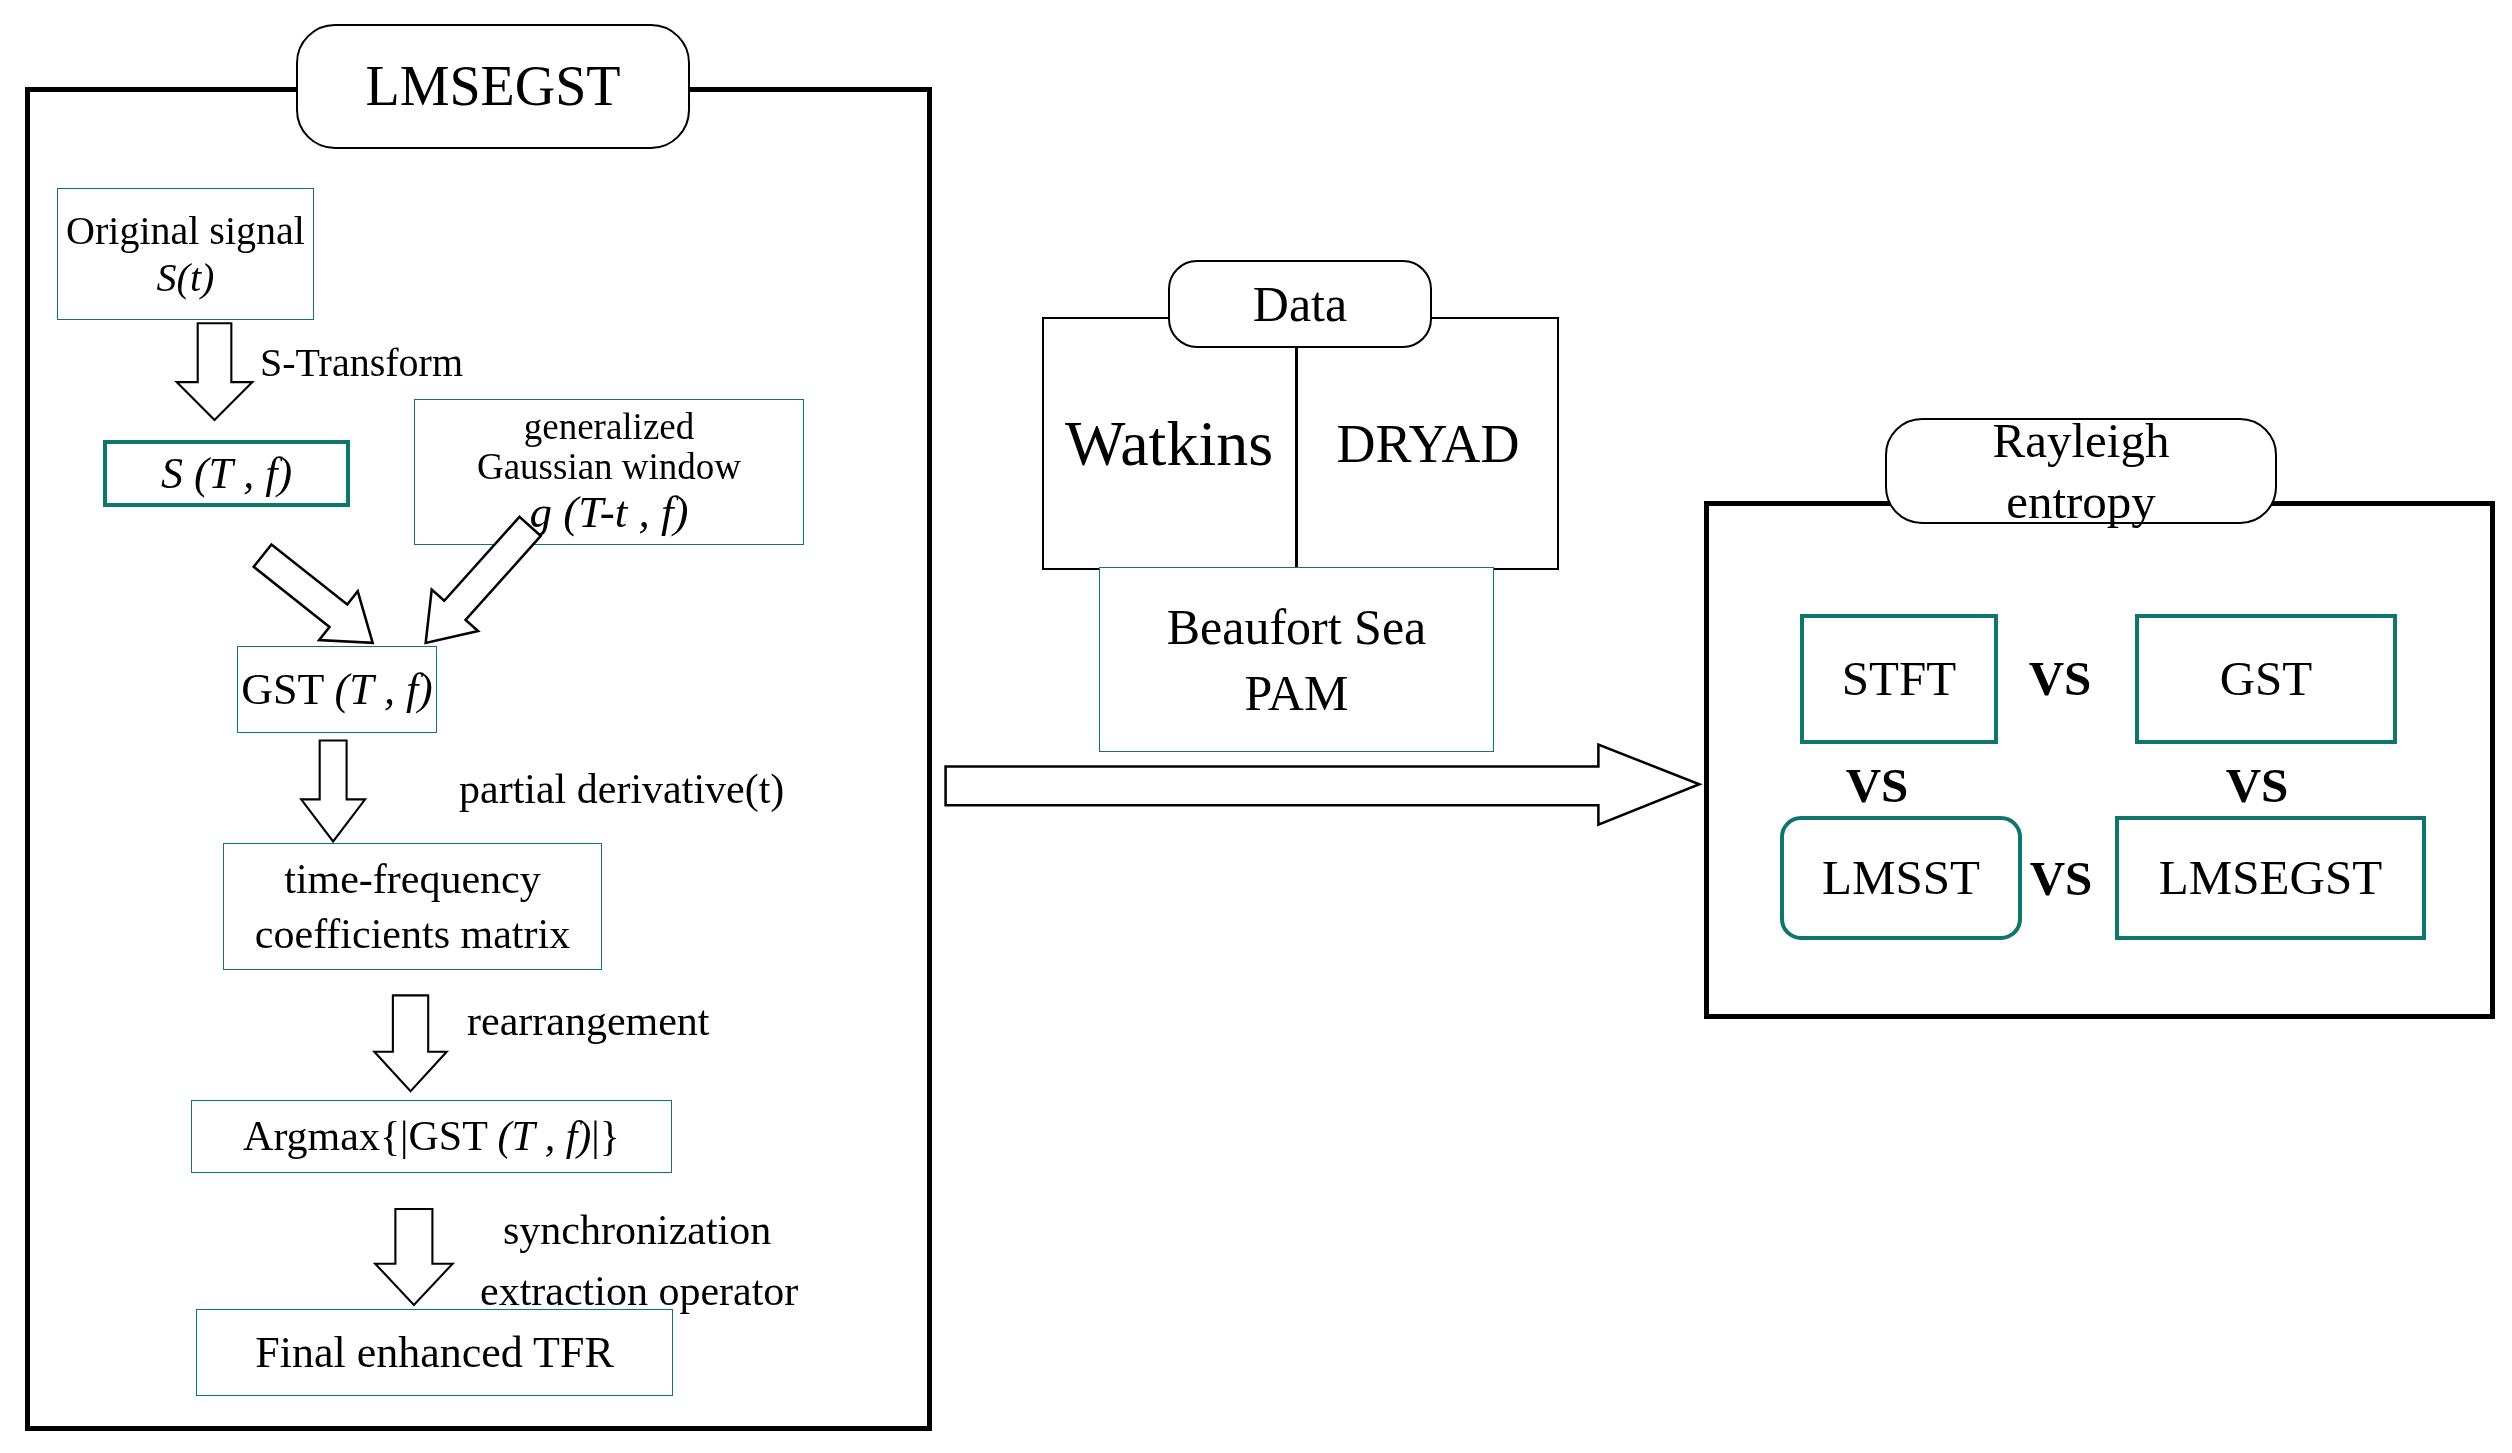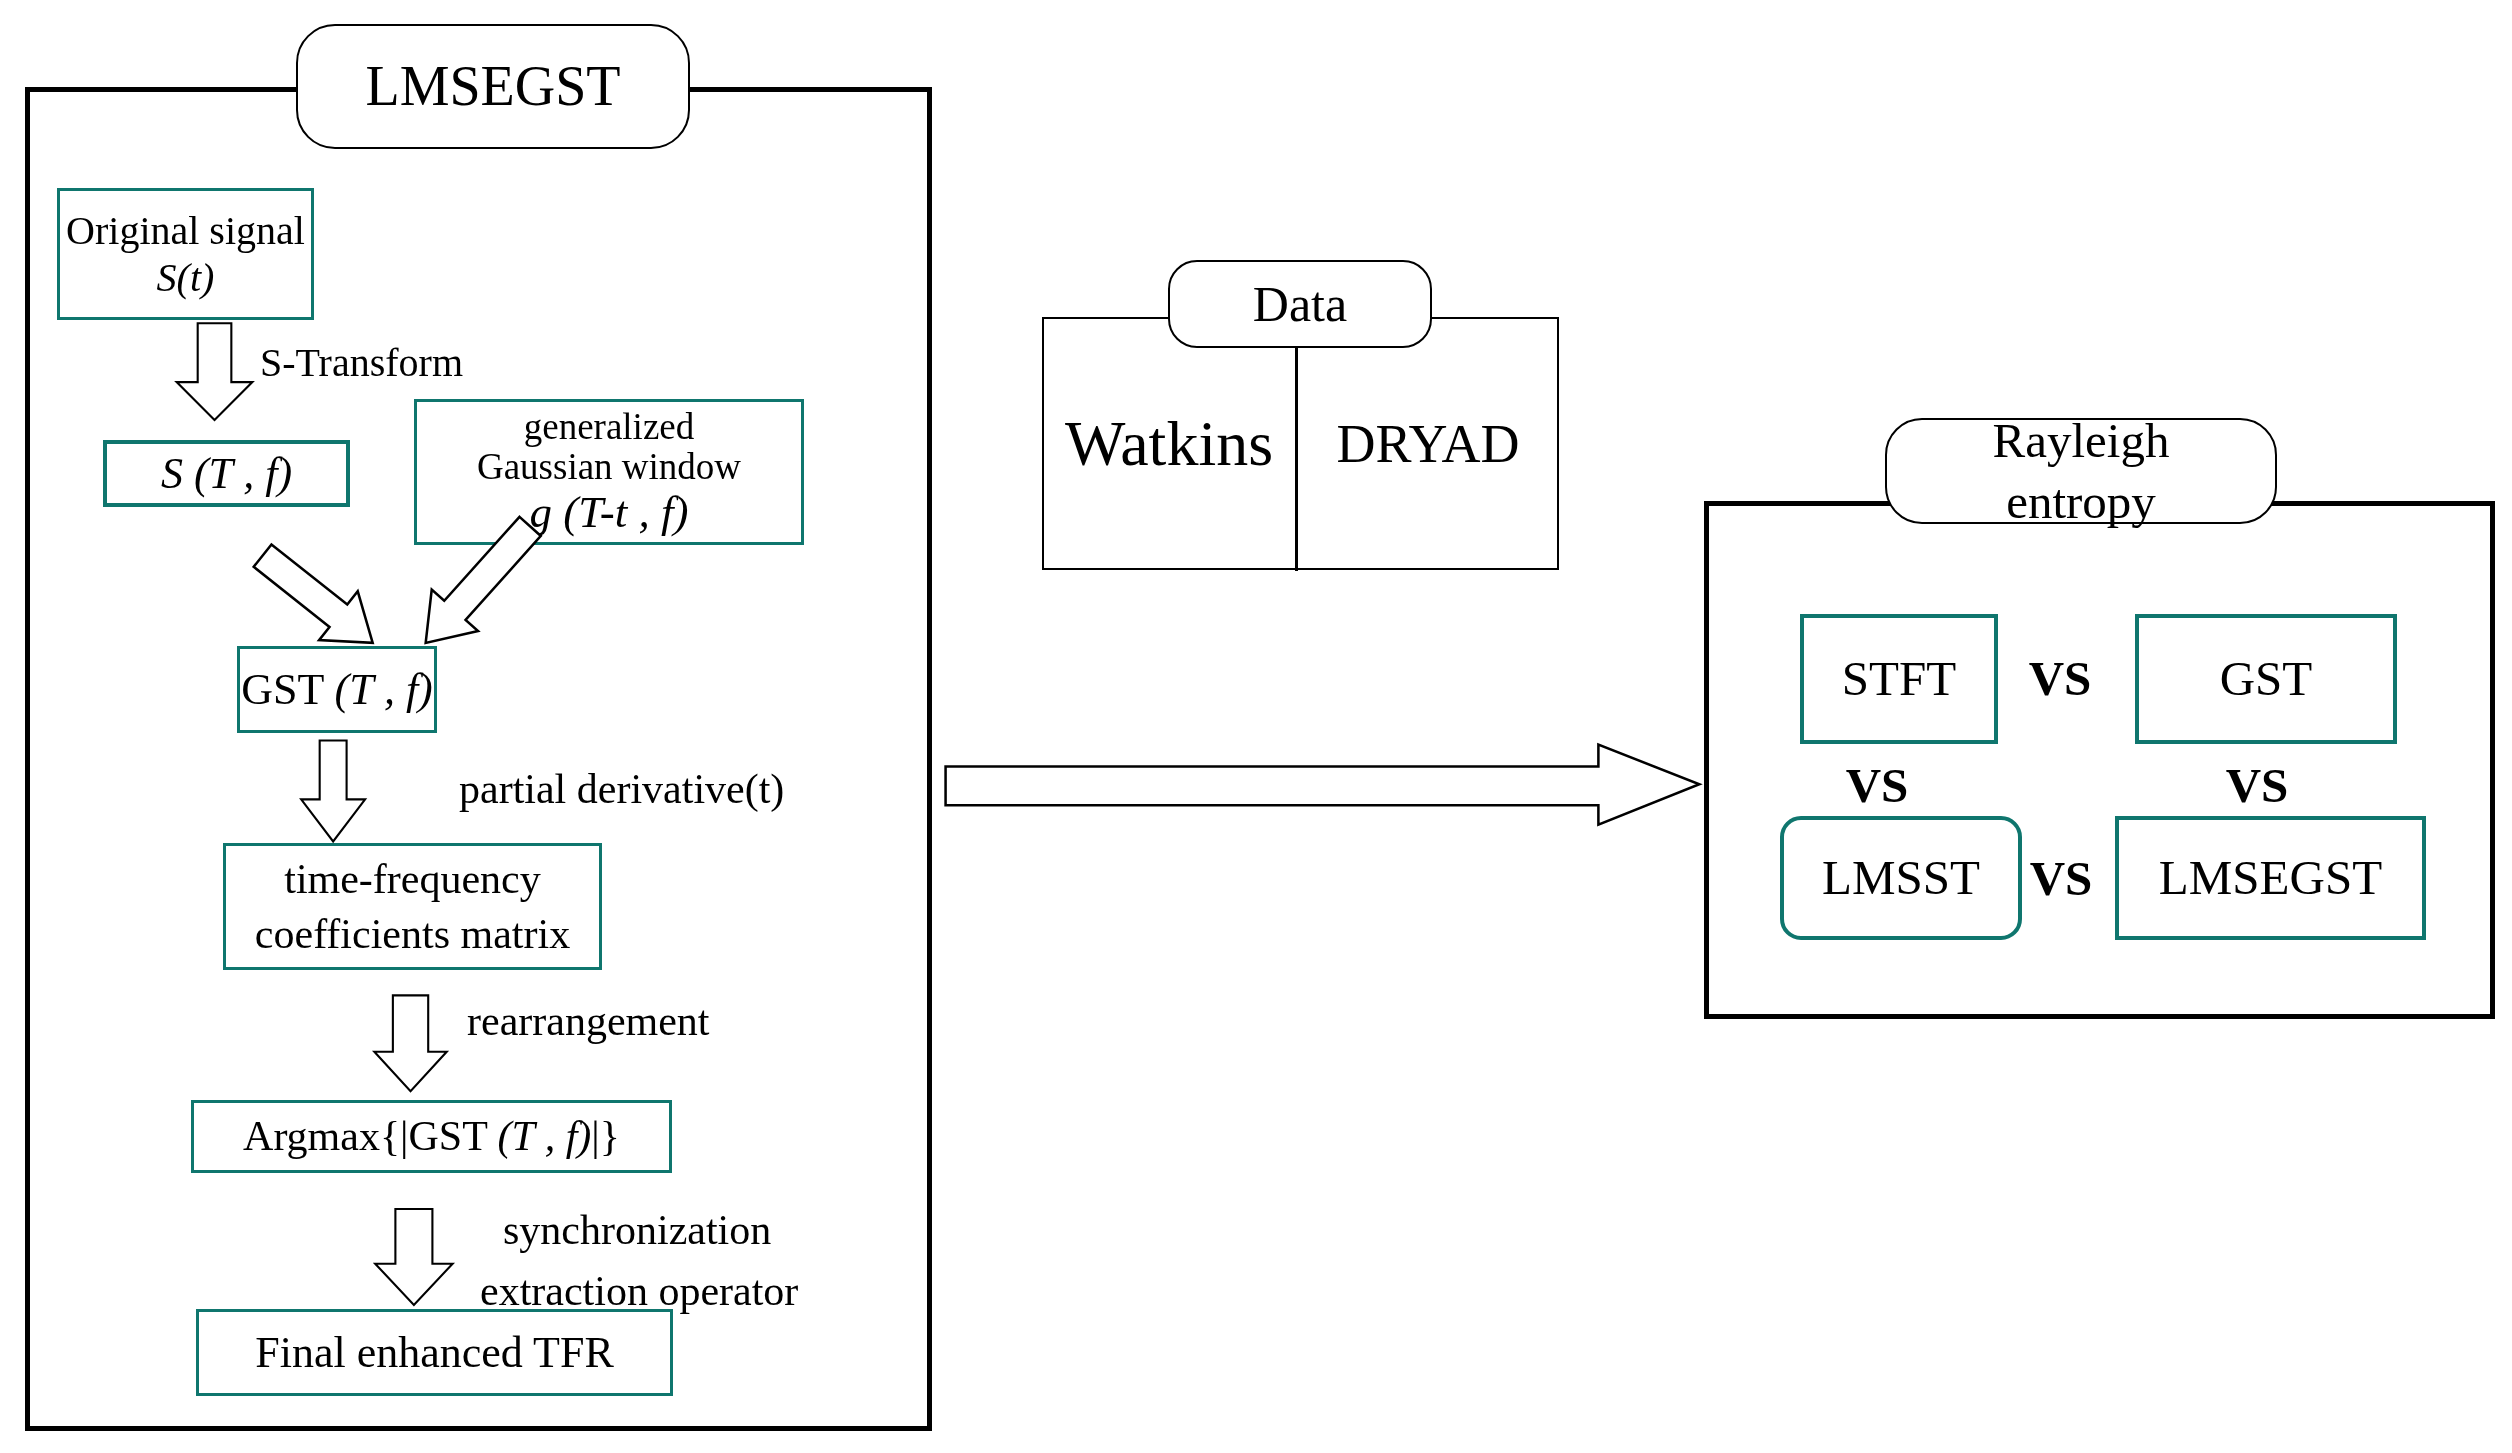--- a/index.html
+++ b/index.html
@@ -3,21 +3,21 @@
 <meta charset="utf-8">
 <style>
   html,body{margin:0;padding:0;background:#ffffff;}
   #canvas{
     position:relative;width:2512px;height:1454px;background:#ffffff;
     font-family:"Liberation Serif","DejaVu Serif",serif;color:#000;
     overflow:hidden;
   }
   .abs{position:absolute;box-sizing:border-box;}
   .box{
-    position:absolute;box-sizing:border-box;background:#fff;border:3px solid #0f766e;
+    position:absolute;box-sizing:border-box;background:#fff;border:1px solid #0f766e;
     display:flex;flex-direction:column;align-items:center;justify-content:center;
     text-align:center;line-height:1.18;
   }
   .container{position:absolute;box-sizing:border-box;border:5px solid #000;background:transparent;}
   .rbox{
     position:absolute;box-sizing:border-box;background:#fff;border:2.5px solid #000;
     display:flex;flex-direction:column;align-items:center;justify-content:center;
     text-align:center;z-index:6;
   }
   .lbl{position:absolute;white-space:nowrap;font-size:42px;line-height:1;}
@@ -84,20 +84,24 @@
   <div class="abs" style="left:1042px;top:317px;width:517px;height:253px;border:2.5px solid #000;background:#fff;z-index:1;"></div>
   <div class="abs" style="left:1295px;top:320px;width:2.5px;height:251px;background:#000;z-index:2;"></div>
 
   <div class="abs z5" style="left:1042px;top:317px;width:254px;height:253px;display:flex;align-items:center;justify-content:center;font-size:64px;font-family:Liberation Serif, serif;">
     <span>Watkins</span>
   </div>
   <div class="abs z5" style="left:1297px;top:317px;width:262px;height:253px;display:flex;align-items:center;justify-content:center;font-size:54px;">
     <span>DRYAD</span>
   </div>
 
+  <div class="box" style="left:1099px;top:567px;width:395px;height:185px;font-size:50px;line-height:1.32;z-index:3;">
+    <span>Beaufort Sea</span>
+    <span>PAM</span>
+  </div>
 
   <div class="rbox" style="left:1168px;top:260px;width:264px;height:88px;border-radius:29px;font-size:50px;">
     <span>Data</span>
   </div>
 
   <div class="container" style="left:1704px;top:501px;width:791px;height:518px;"></div>
 
   <div class="rbox" style="left:1885px;top:418px;width:392px;height:106px;border-radius:37px;font-size:49px;line-height:1.25;">
     <span>Rayleigh</span>
     <span>entropy</span>

